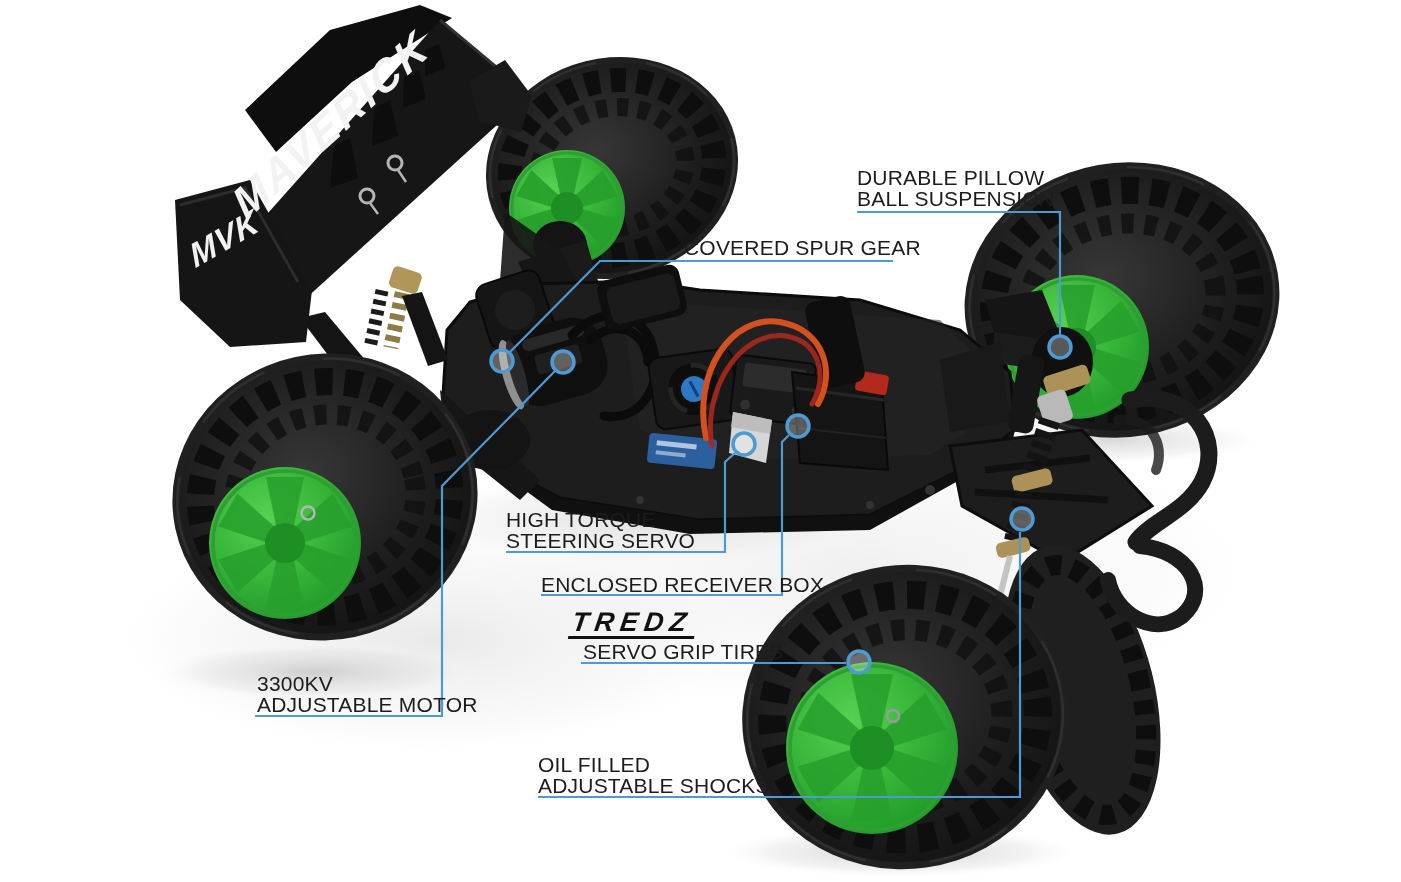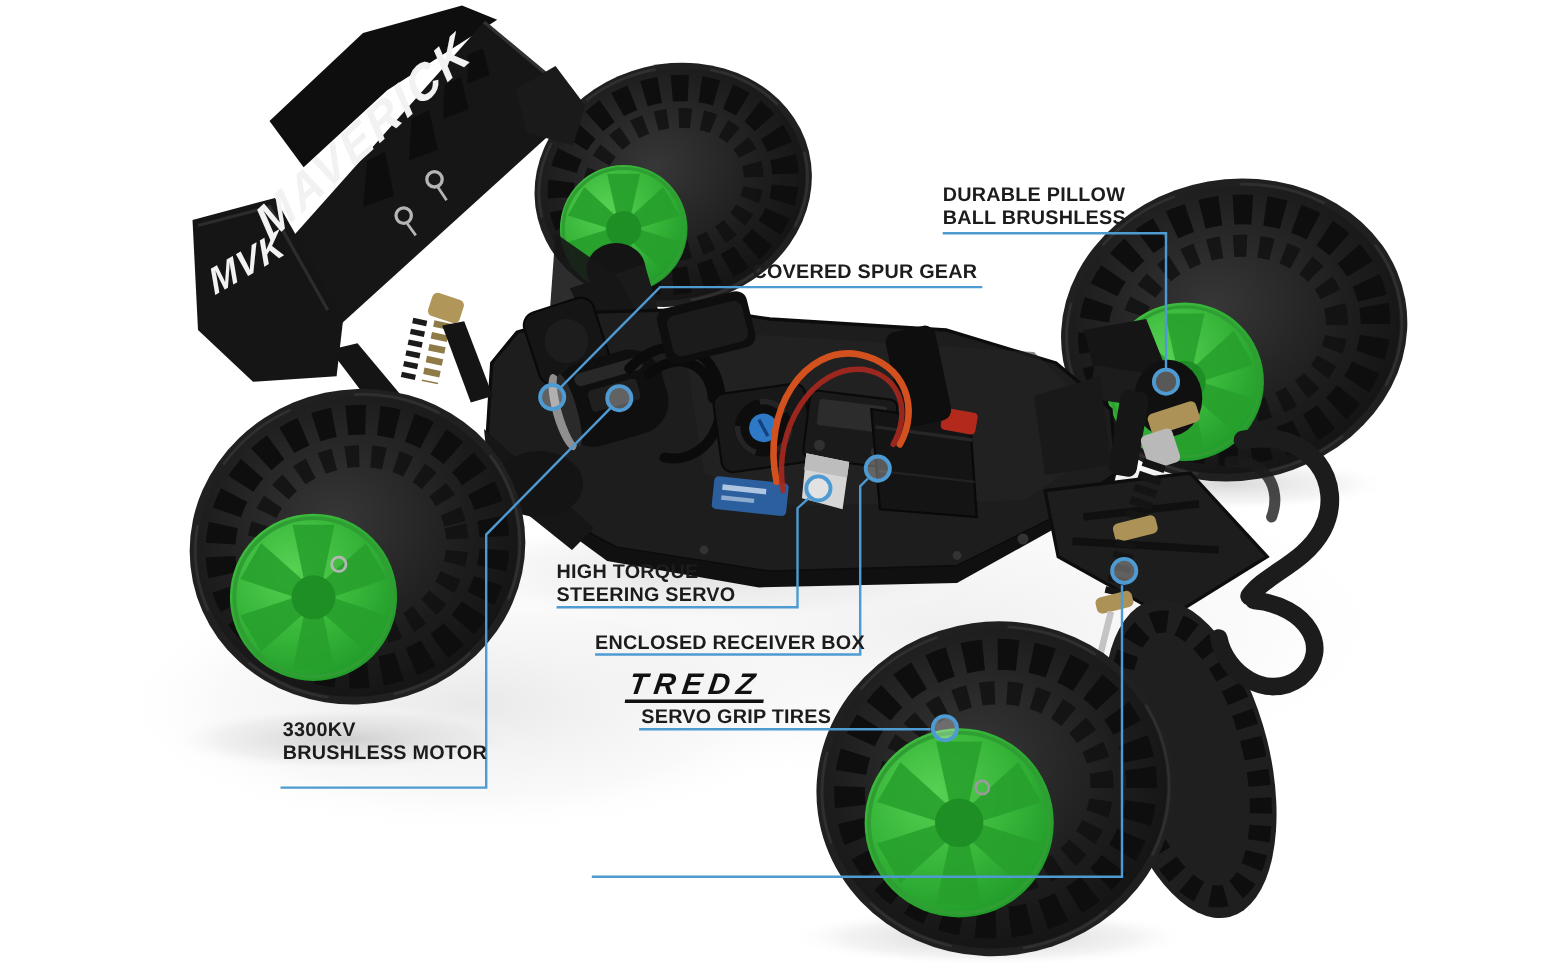--- a/index.html
+++ b/index.html
@@ -11,21 +11,21 @@
   #stage{
     position:relative;width:1401px;height:882px;background:#ffffff;
     overflow:hidden;font-family:"Liberation Sans",sans-serif;
   }
   #truck-svg,#callout-svg{position:absolute;left:0;top:0;}
   #callout-svg{pointer-events:none;}
   .co-line{stroke:var(--callout-blue);stroke-width:2.2;fill:none;}
   .co-ring{stroke:var(--callout-blue);stroke-width:3.5;fill:rgba(255,255,255,0.30);}
   .label{
     position:absolute;color:var(--label-text);
-    font-weight:bold;font-size:18px;line-height:21px;
+    font-weight:normal;font-size:21px;line-height:21px;
     letter-spacing:0.2px;white-space:nowrap;
   }
   .label span{display:block;}
   .wing-text{
     position:absolute;color:#f2f2f2;font-weight:bold;font-style:italic;
     white-space:nowrap;pointer-events:none;
   }
   #maverick-text{
     left:252px;top:180px;font-size:43px;letter-spacing:3px;
     transform:rotate(-42deg) skewX(-8deg);transform-origin:left bottom;
@@ -331,40 +331,44 @@
 
     <path class="co-line" d="M 255,716 H 442 V 486 L 555,371"></path>
     <circle class="co-ring" cx="563" cy="362" r="11"></circle>
 
     <path class="co-line" d="M 538,797 H 1020 V 532"></path>
     <circle class="co-ring" cx="1022" cy="519" r="11"></circle>
   </svg>
 
   <div class="label" style="left:857px;top:167px">
     <span>DURABLE PILLOW</span>
-    <span>BALL BRUSHLESS</span>
+    <span>BALL SUSPENSION</span>
   </div>
 
   <div class="label" style="left:684px;top:237px">
     <span>COVERED SPUR GEAR</span>
   </div>
 
   <div class="label" style="left:506px;top:509px">
     <span>HIGH TORQUE</span>
     <span>STEERING SERVO</span>
   </div>
 
   <div class="label" style="left:541px;top:574px">
     <span>ENCLOSED RECEIVER BOX</span>
   </div>
 
   <div id="tredz-logo">TREDZ</div>
   <div class="label" style="left:583px;top:641px">
     <span>SERVO GRIP TIRES</span>
   </div>
 
-  <div class="label" style="left:257px;top:653px">
+  <div class="label" style="left:257px;top:673px">
     <span>3300KV</span>
-    <span>BRUSHLESS MOTOR</span>
-  </div>
-
+    <span>ADJUSTABLE MOTOR</span>
+  </div>
+
+  <div class="label" style="left:538px;top:754px">
+    <span>OIL FILLED</span>
+    <span>ADJUSTABLE SHOCKS</span>
+  </div>
 
 </div>
 
 </body></html>

